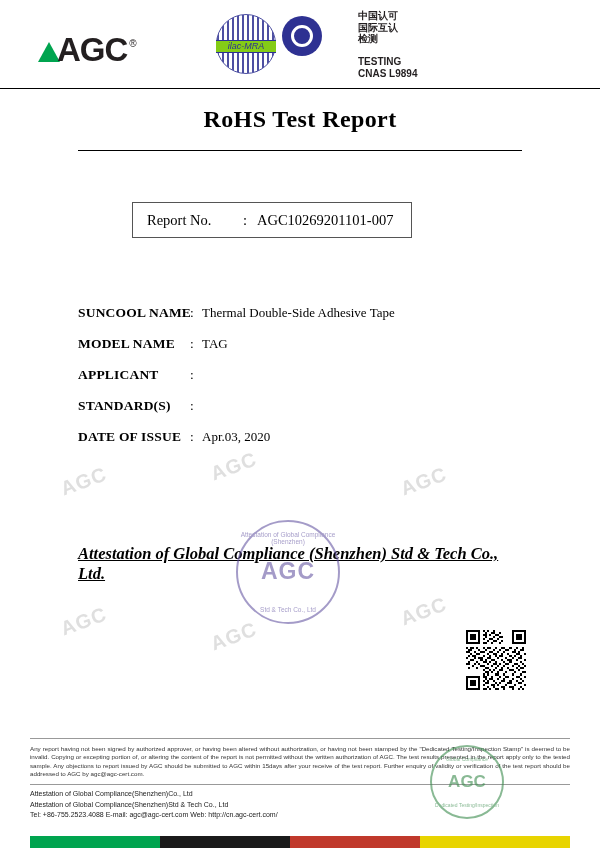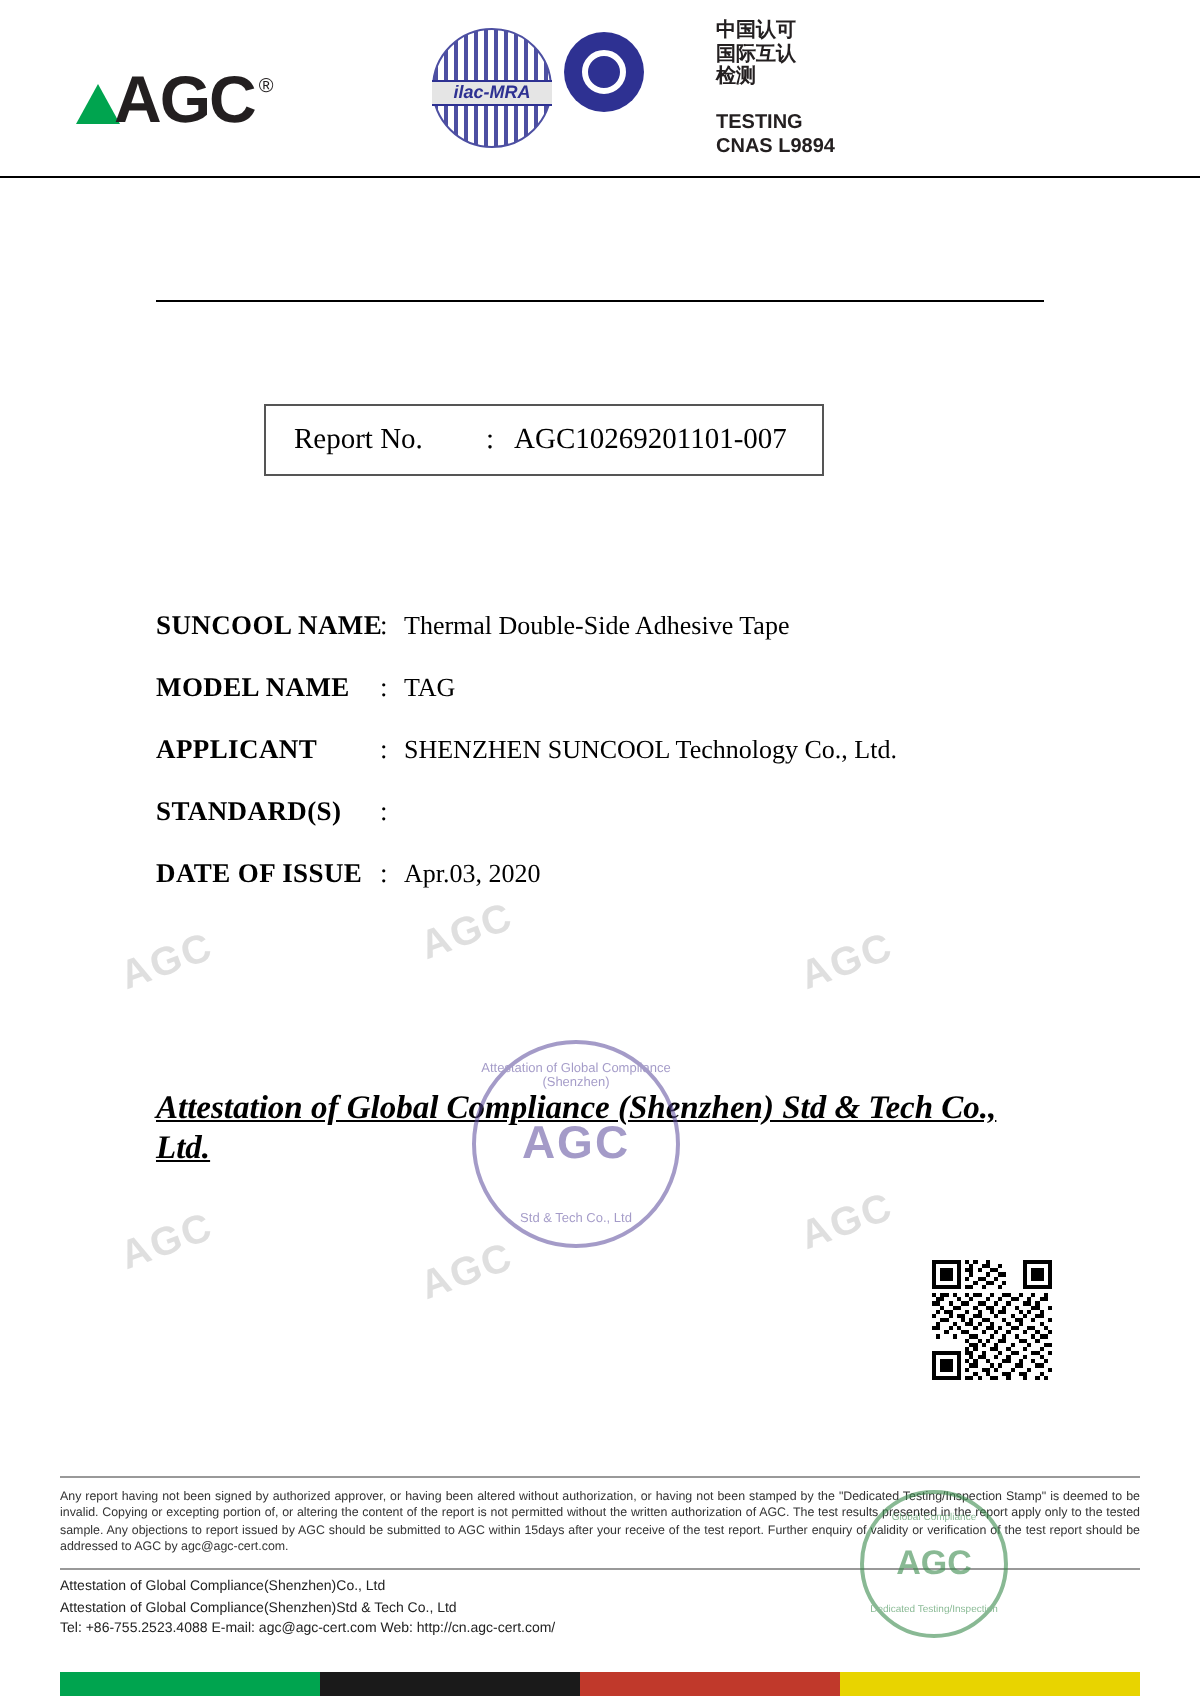--- a/index.html
+++ b/index.html
@@ -76,28 +76,28 @@
         #2e3192 0px, #2e3192 2px,
         #ffffff 2px, #ffffff 5px);
     opacity: 0.85;
   }
   .ilac-badge .band {
     position: absolute;
     left: 0;
     top: 26px;
     width: 60px;
     height: 13px;
-    background: #e5e5e5;
+    background: #84cc16;
     border-top: 1px solid #2e3192;
     border-bottom: 1px solid #2e3192;
     box-sizing: border-box;
     text-align: center;
     font-family: "Liberation Sans", sans-serif;
     font-size: 9px;
-    font-weight: bold;
+    font-weight: normal;
     font-style: italic;
     color: #2e3192;
     line-height: 11px;
   }
 
   .cnas-logo {
     position: absolute;
     left: 282px;
     top: 16px;
     display: flex;
@@ -414,20 +414,21 @@
     </div>
 
     <div class="cnas-testing">
       <div>TESTING</div>
       <div>CNAS L9894</div>
     </div>
 
     <div class="header-rule"></div>
   </div>
 
+  <div class="doc-title">RoHS Test Report</div>
   <div class="title-rule"></div>
 
   <div class="report-box">
     <span class="report-label">Report No.</span>
     <span class="report-colon">:</span>
     <span class="report-value">AGC10269201101-007</span>
   </div>
 
   <div class="fields">
     <div class="field-row">
@@ -436,21 +437,20 @@
       <span class="field-val">Thermal Double-Side Adhesive Tape</span>
     </div>
     <div class="field-row">
       <span class="field-key">MODEL NAME</span>
       <span class="field-colon">:</span>
       <span class="field-val">TAG</span>
     </div>
     <div class="field-row">
       <span class="field-key">APPLICANT</span>
       <span class="field-colon">:</span>
-      <span class="field-val">SHENZHEN  SUNCOOL  Technology Co., Ltd.</span>
     </div>
     <div class="field-row">
       <span class="field-key">STANDARD(S)</span>
       <span class="field-colon">:</span>
     </div>
     <div class="field-row">
       <span class="field-key">DATE OF ISSUE</span>
       <span class="field-colon">:</span>
       <span class="field-val">Apr.03, 2020</span>
     </div>

